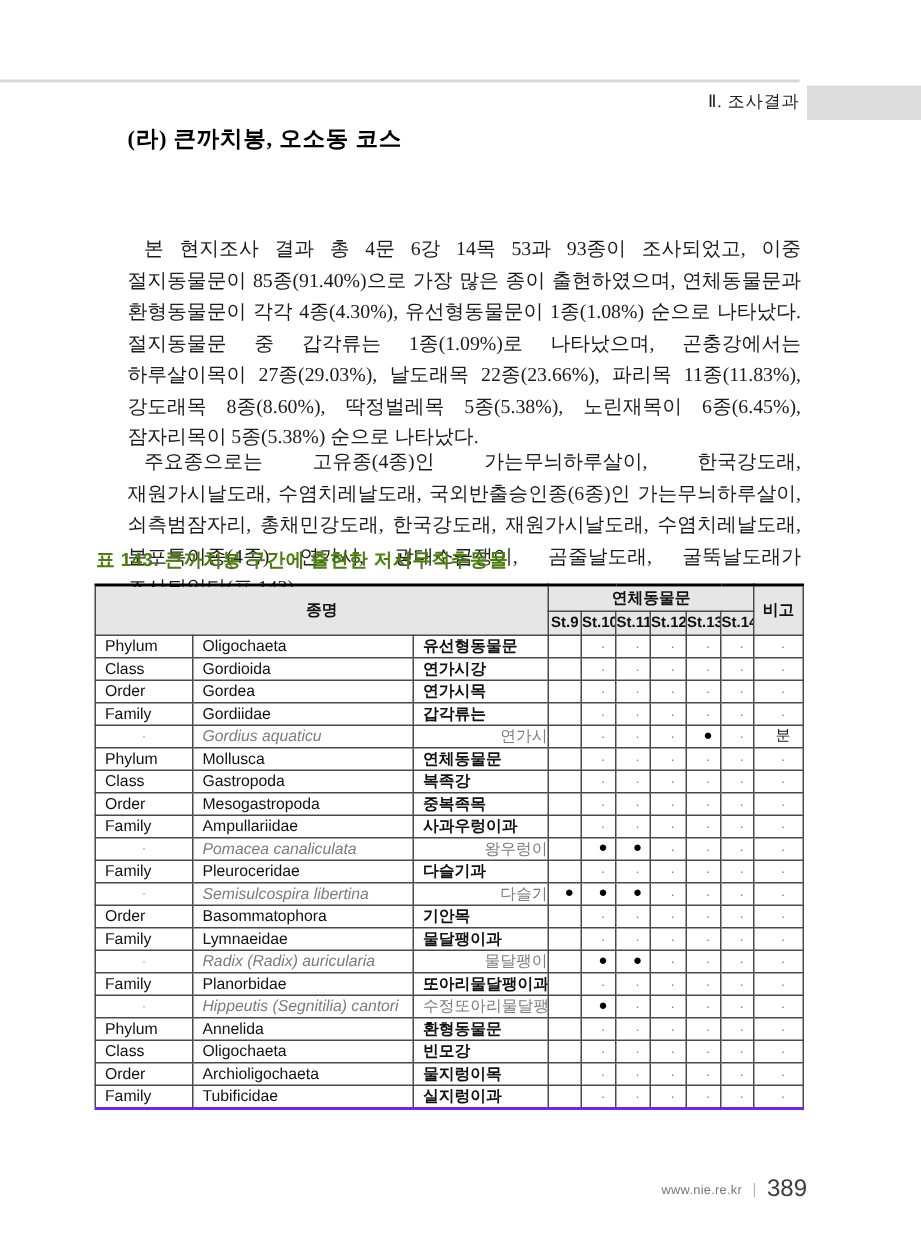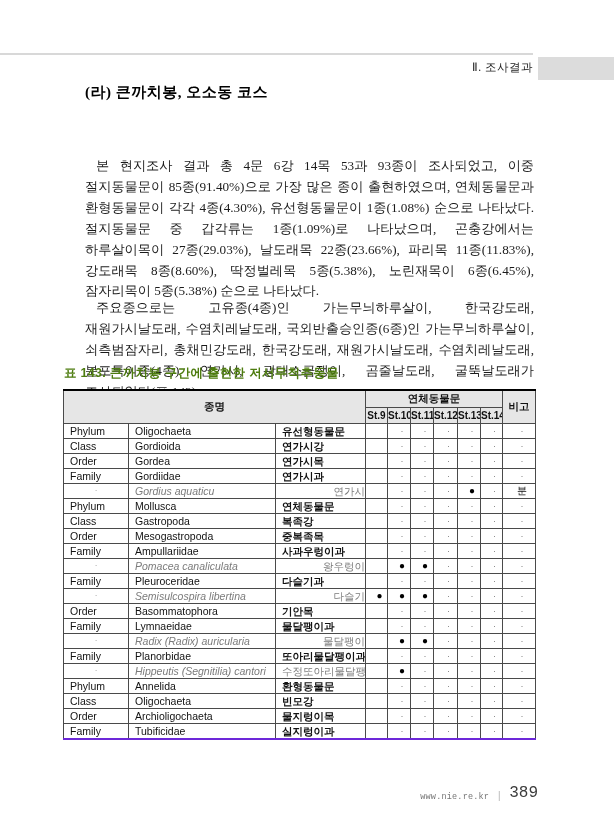--- a/index.html
+++ b/index.html
@@ -42,22 +42,22 @@
   td.cell-korean { font-weight:bold; padding-left:6px; }
   td.cell-station, td.cell-note { text-align:center; padding:0; color:#7d7d7d; font-size:9px; }
   td.cell-station.filled { color:#000; font-size:10px; }
   td.cell-note.flag { color:#111; font-size:10px; }
   tr.species-row td { color:#7b7b7b; }
   tr.species-row td.cell-latin { font-style:italic; }
   tr.species-row td.cell-korean { font-weight:normal;text-align:right; }
   tr.species-row td.cell-rank { text-align:center; padding:0; font-size:8px; color:#a0a0a0; }
 
   
-  .footer { position:absolute; top:784px; right:76px; display:flex; align-items:flex-end;
-    font-family:Liberation Mono, monospace; }
+  .footer { position:absolute; top:784px; right:76px; display:flex; align-items:center;
+    font-family:Liberation Sans, sans-serif; }
   .footer .site { font-size:8.5px; color:#767676; letter-spacing:0.2px; }
   .footer .sep { font-size:10px; color:#b5b5b5; margin:0 7px; }
   .footer .pagenum { font-size:16px; color:#3c3c3c; font-weight:normal; }
 </style>
 </head>
 <body>
 
 <div class="page">
 
   <div class="top-rule"></div>
@@ -132,21 +132,21 @@
           <td class="cell-station">·</td>
           <td class="cell-station">·</td>
           <td class="cell-station">·</td>
           <td class="cell-station">·</td>
           <td class="cell-station">·</td>
           <td class="cell-note">·</td>
         </tr>
         <tr>
           <td class="cell-rank">Family</td>
           <td class="cell-latin">Gordiidae</td>
-          <td class="cell-korean">연가시과</td>
+          <td class="cell-korean">갑각류는</td>
           <td class="cell-station"></td>
           <td class="cell-station">·</td>
           <td class="cell-station">·</td>
           <td class="cell-station">·</td>
           <td class="cell-station">·</td>
           <td class="cell-station">·</td>
           <td class="cell-note">·</td>
         </tr>
         <tr class="species-row">
           <td class="cell-rank">·</td>

